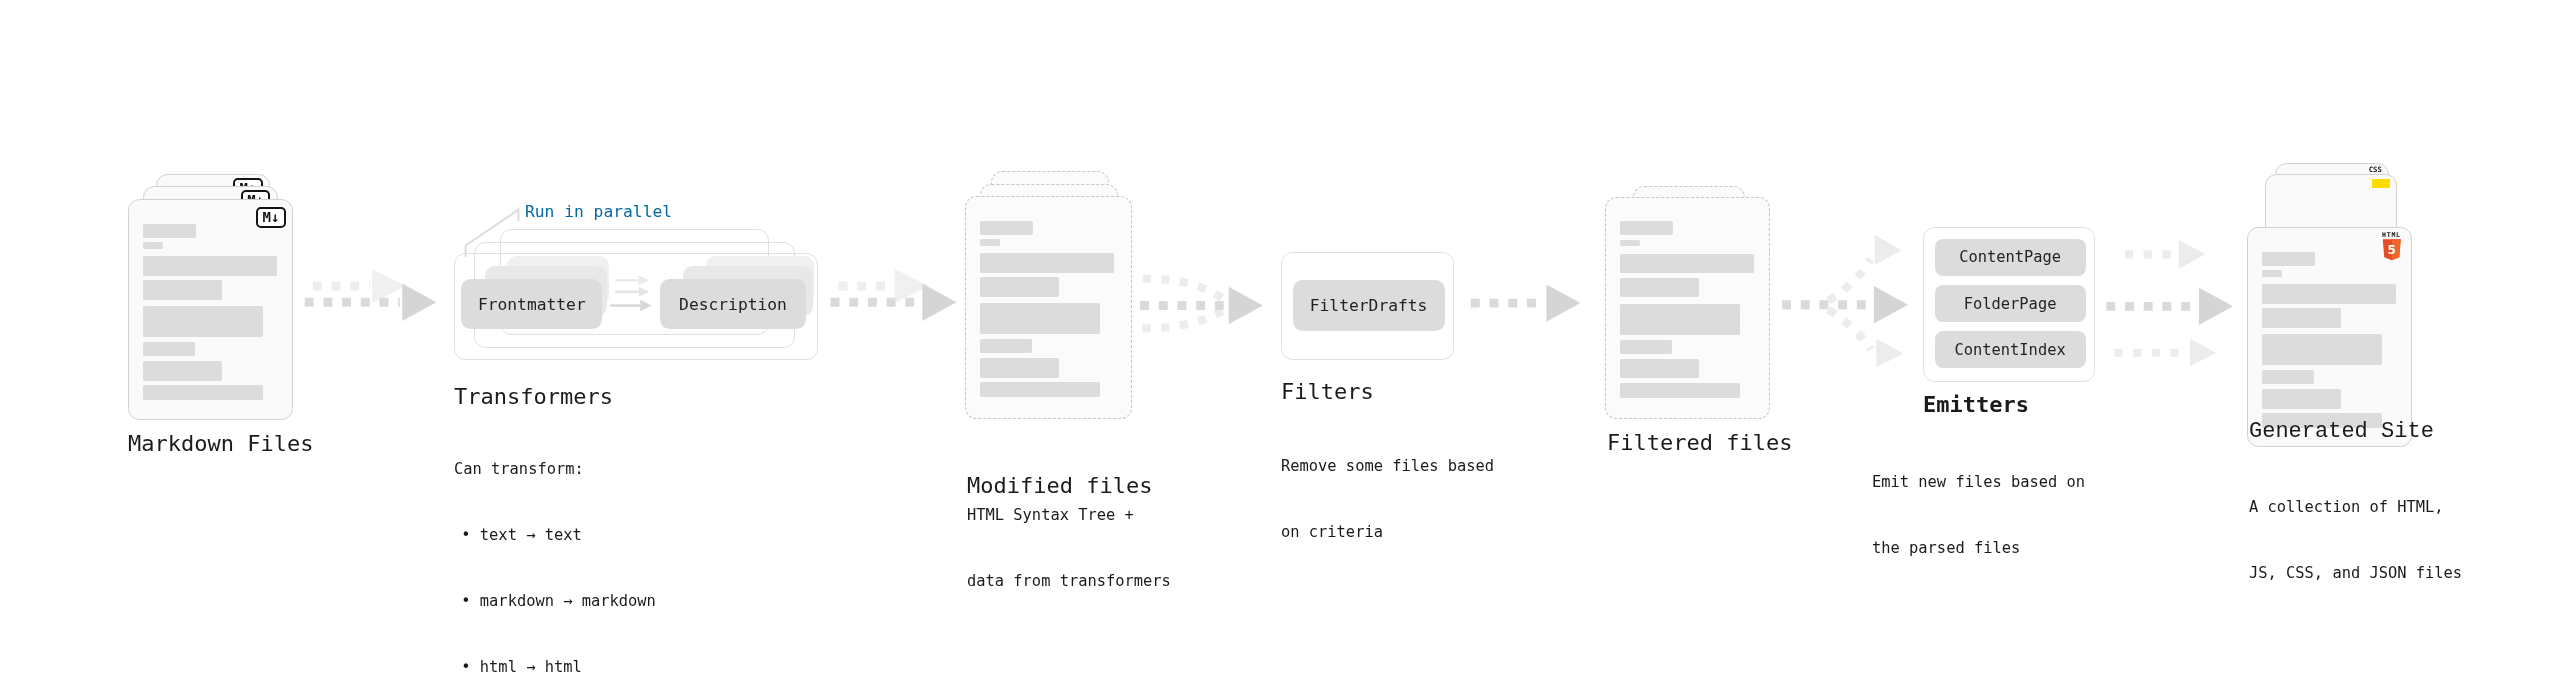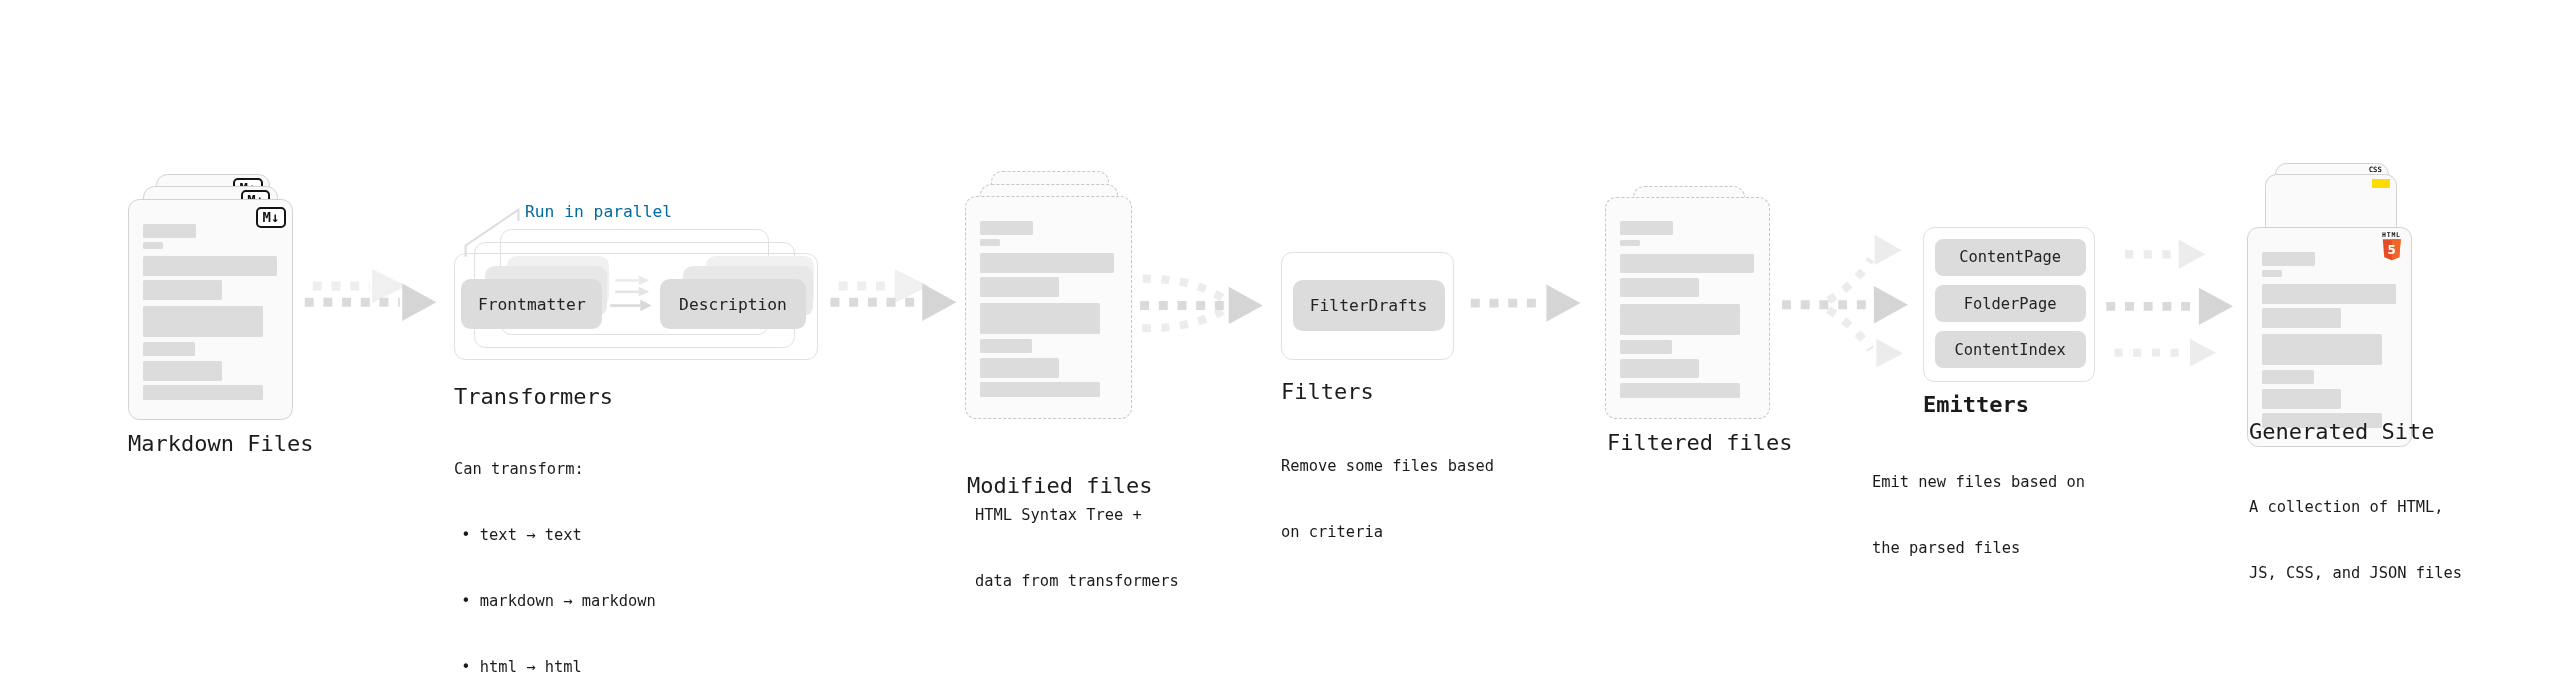--- a/index.html
+++ b/index.html
@@ -169,21 +169,21 @@
           <div class="bar" style="left: 14px; top: 56px; width: 134px; height: 19.5px;"></div>
           <div class="bar" style="left: 14px; top: 80px; width: 79px; height: 19.5px;"></div>
           <div class="bar" style="left: 14px; top: 106px; width: 120px; height: 31px;"></div>
           <div class="bar" style="left: 14px; top: 142px; width: 52px; height: 14px;"></div>
           <div class="bar" style="left: 14px; top: 161px; width: 79px; height: 19.5px;"></div>
           <div class="bar" style="left: 14px; top: 185px; width: 120px; height: 15.4px;"></div>
         </div>
     </div>
   </div>
   <div class="stage-label" style="left:967px;top:430px;margin-top:43px;">Modified files</div>
-  <div class="stage-desc" style="left:967px;top:460px;margin-left:8px;">
+  <div class="stage-desc" style="left:967px;top:460px;">
     <div>HTML Syntax Tree +</div>
     <div>data from transformers</div>
   </div>
 
   <div class="gbox filled" style="left:1281px;top:252px;width:173px;height:108px;">
     <div class="pill" style="left:10.6px;top:27px;width:152px;height:51px;">FilterDrafts</div>
   </div>
   <div class="stage-label" style="left:1281px;top:379px;">Filters</div>
   <div class="stage-desc" style="left:1281px;top:411px;">
     <div>Remove some files based</div>
@@ -242,20 +242,20 @@
           <div class="bar" style="left: 14px; top: 42px; width: 19.5px; height: 6.5px;"></div>
           <div class="bar" style="left: 14px; top: 56px; width: 134px; height: 19.5px;"></div>
           <div class="bar" style="left: 14px; top: 80px; width: 79px; height: 19.5px;"></div>
           <div class="bar" style="left: 14px; top: 106px; width: 120px; height: 31px;"></div>
           <div class="bar" style="left: 14px; top: 142px; width: 52px; height: 14px;"></div>
           <div class="bar" style="left: 14px; top: 161px; width: 79px; height: 19.5px;"></div>
           <div class="bar" style="left: 14px; top: 185px; width: 120px; height: 15.4px;"></div>
         </div>
     </div>
   </div>
-  <div class="stage-label" style="left:2249px;top:419px;">Generated Site</div>
+  <div class="stage-label" style="left:2249px;top:419px;font-family:Liberation Mono, monospace;">Generated Site</div>
   <div class="stage-desc" style="left:2249px;top:452px;">
     <div>A collection of HTML,</div>
     <div>JS, CSS, and JSON files</div>
   </div>
 
 </div>
 
 
 </body></html>

